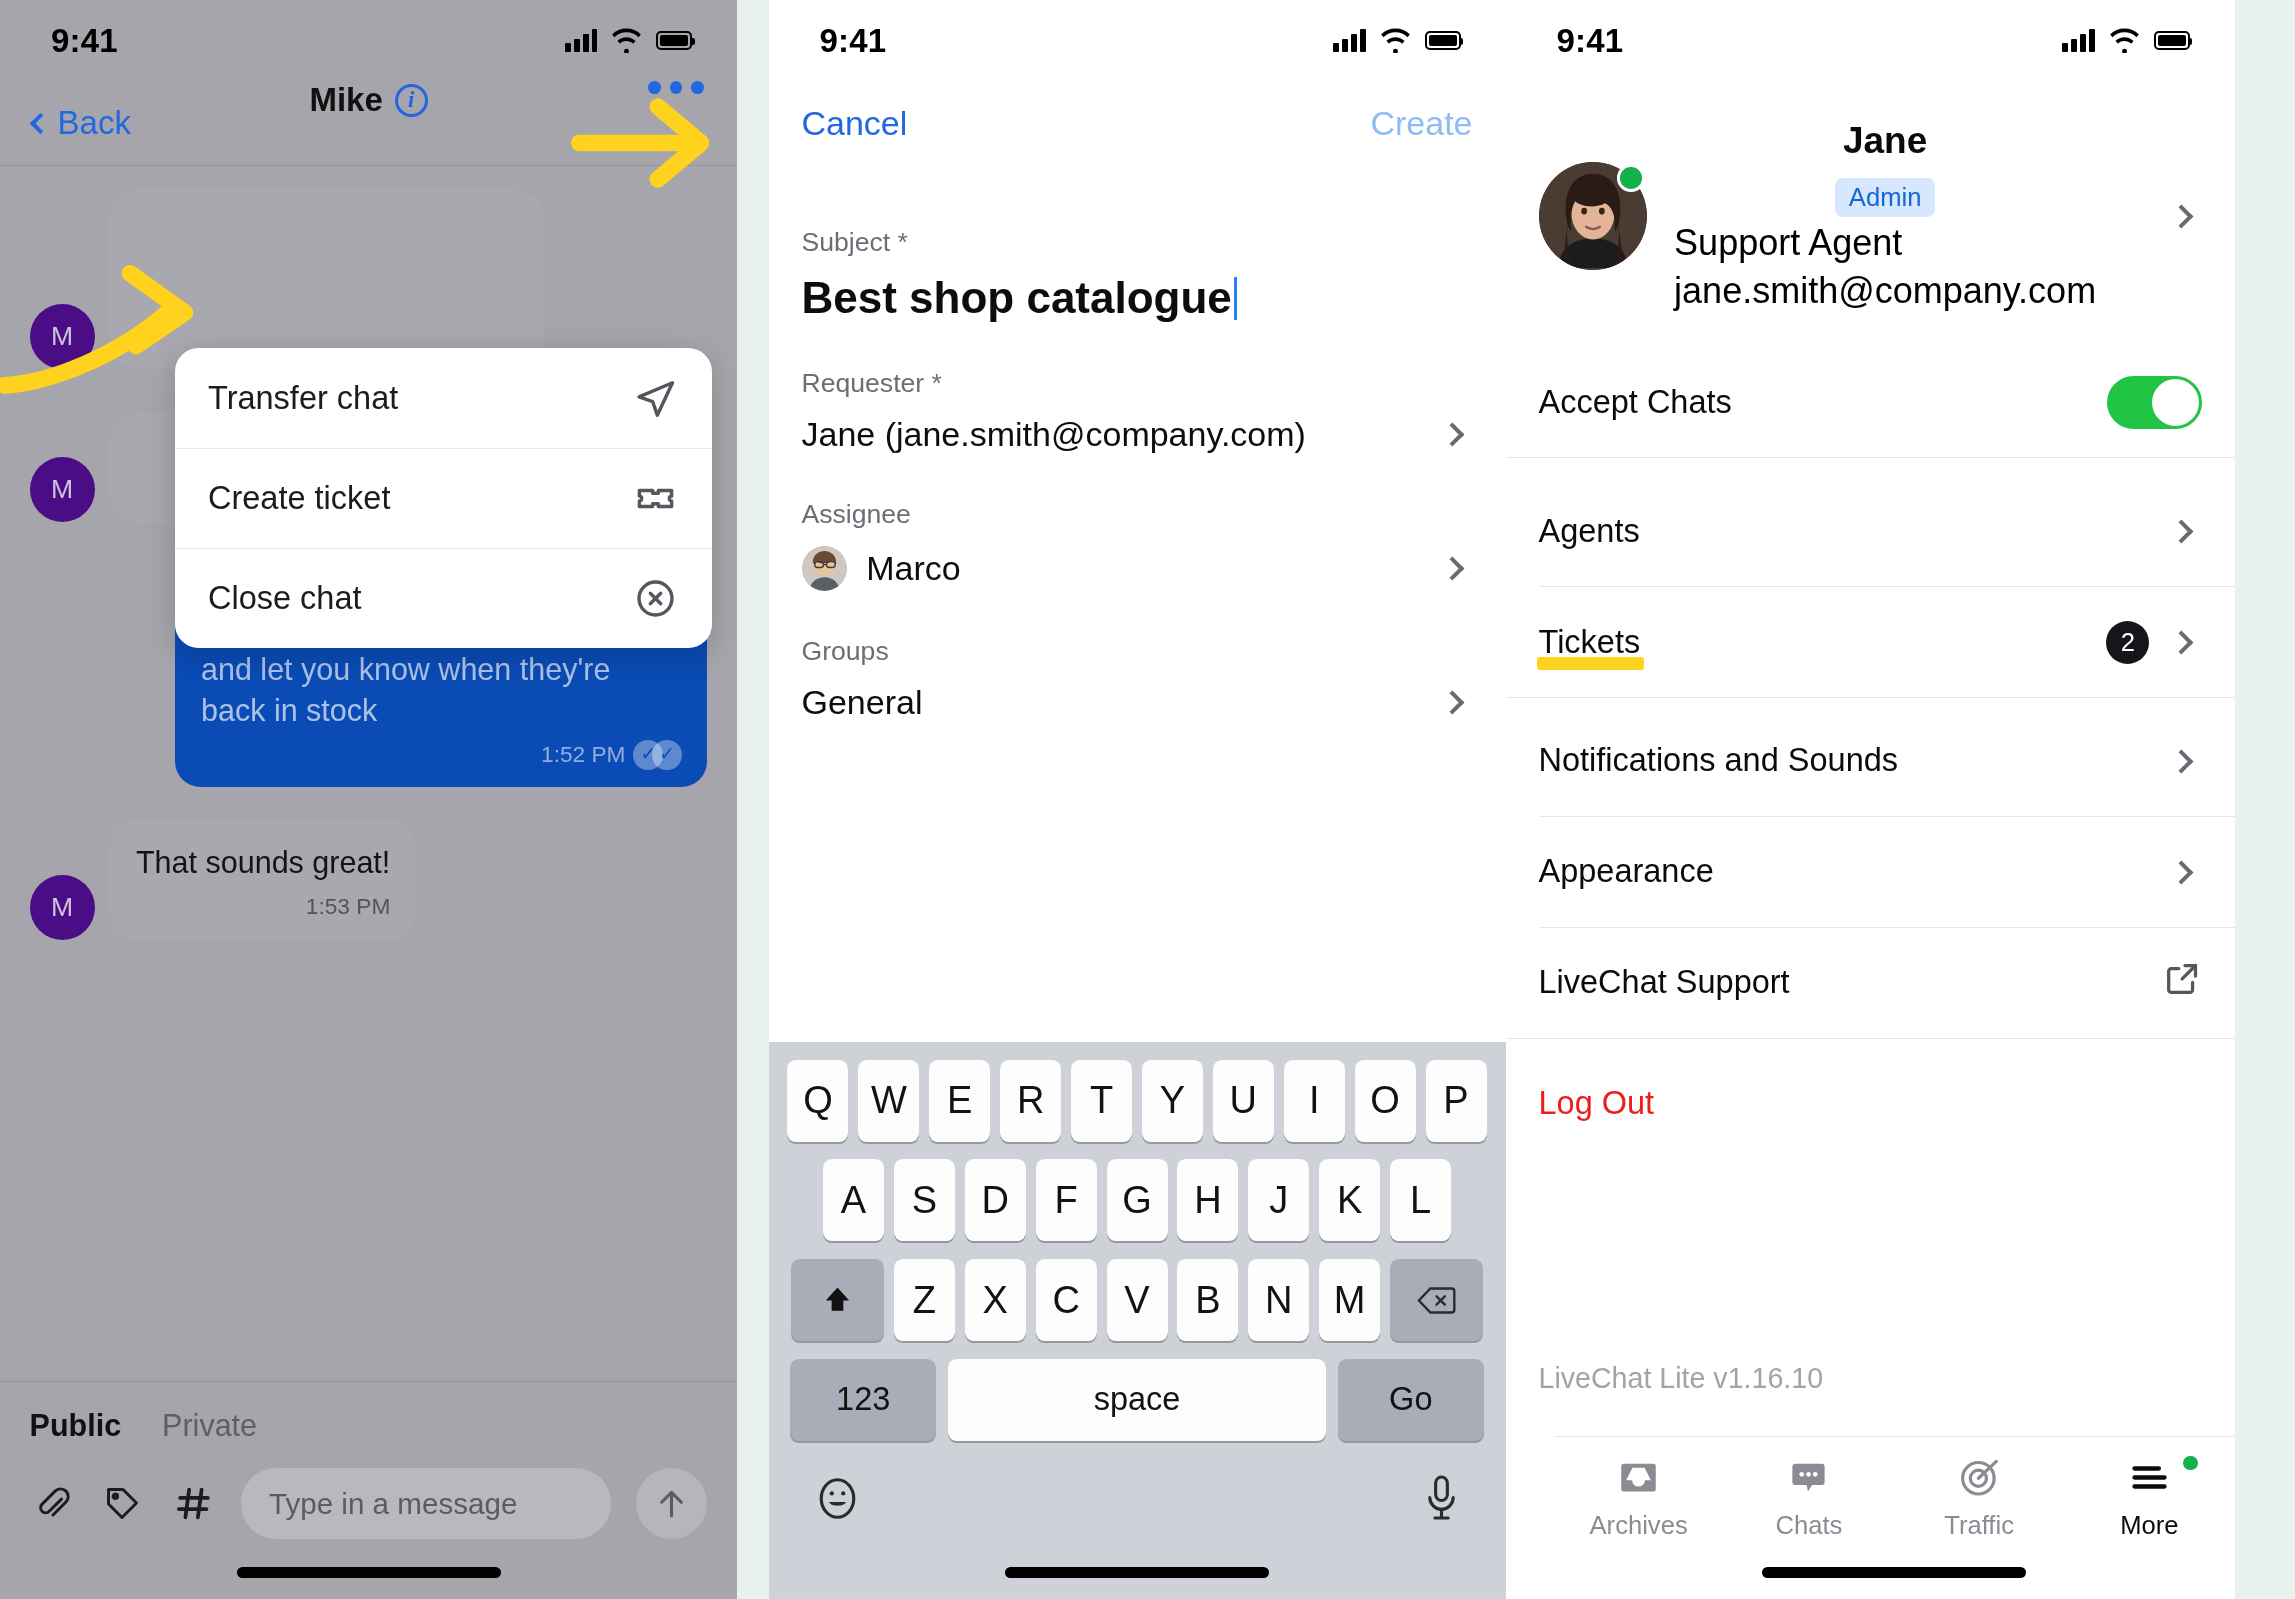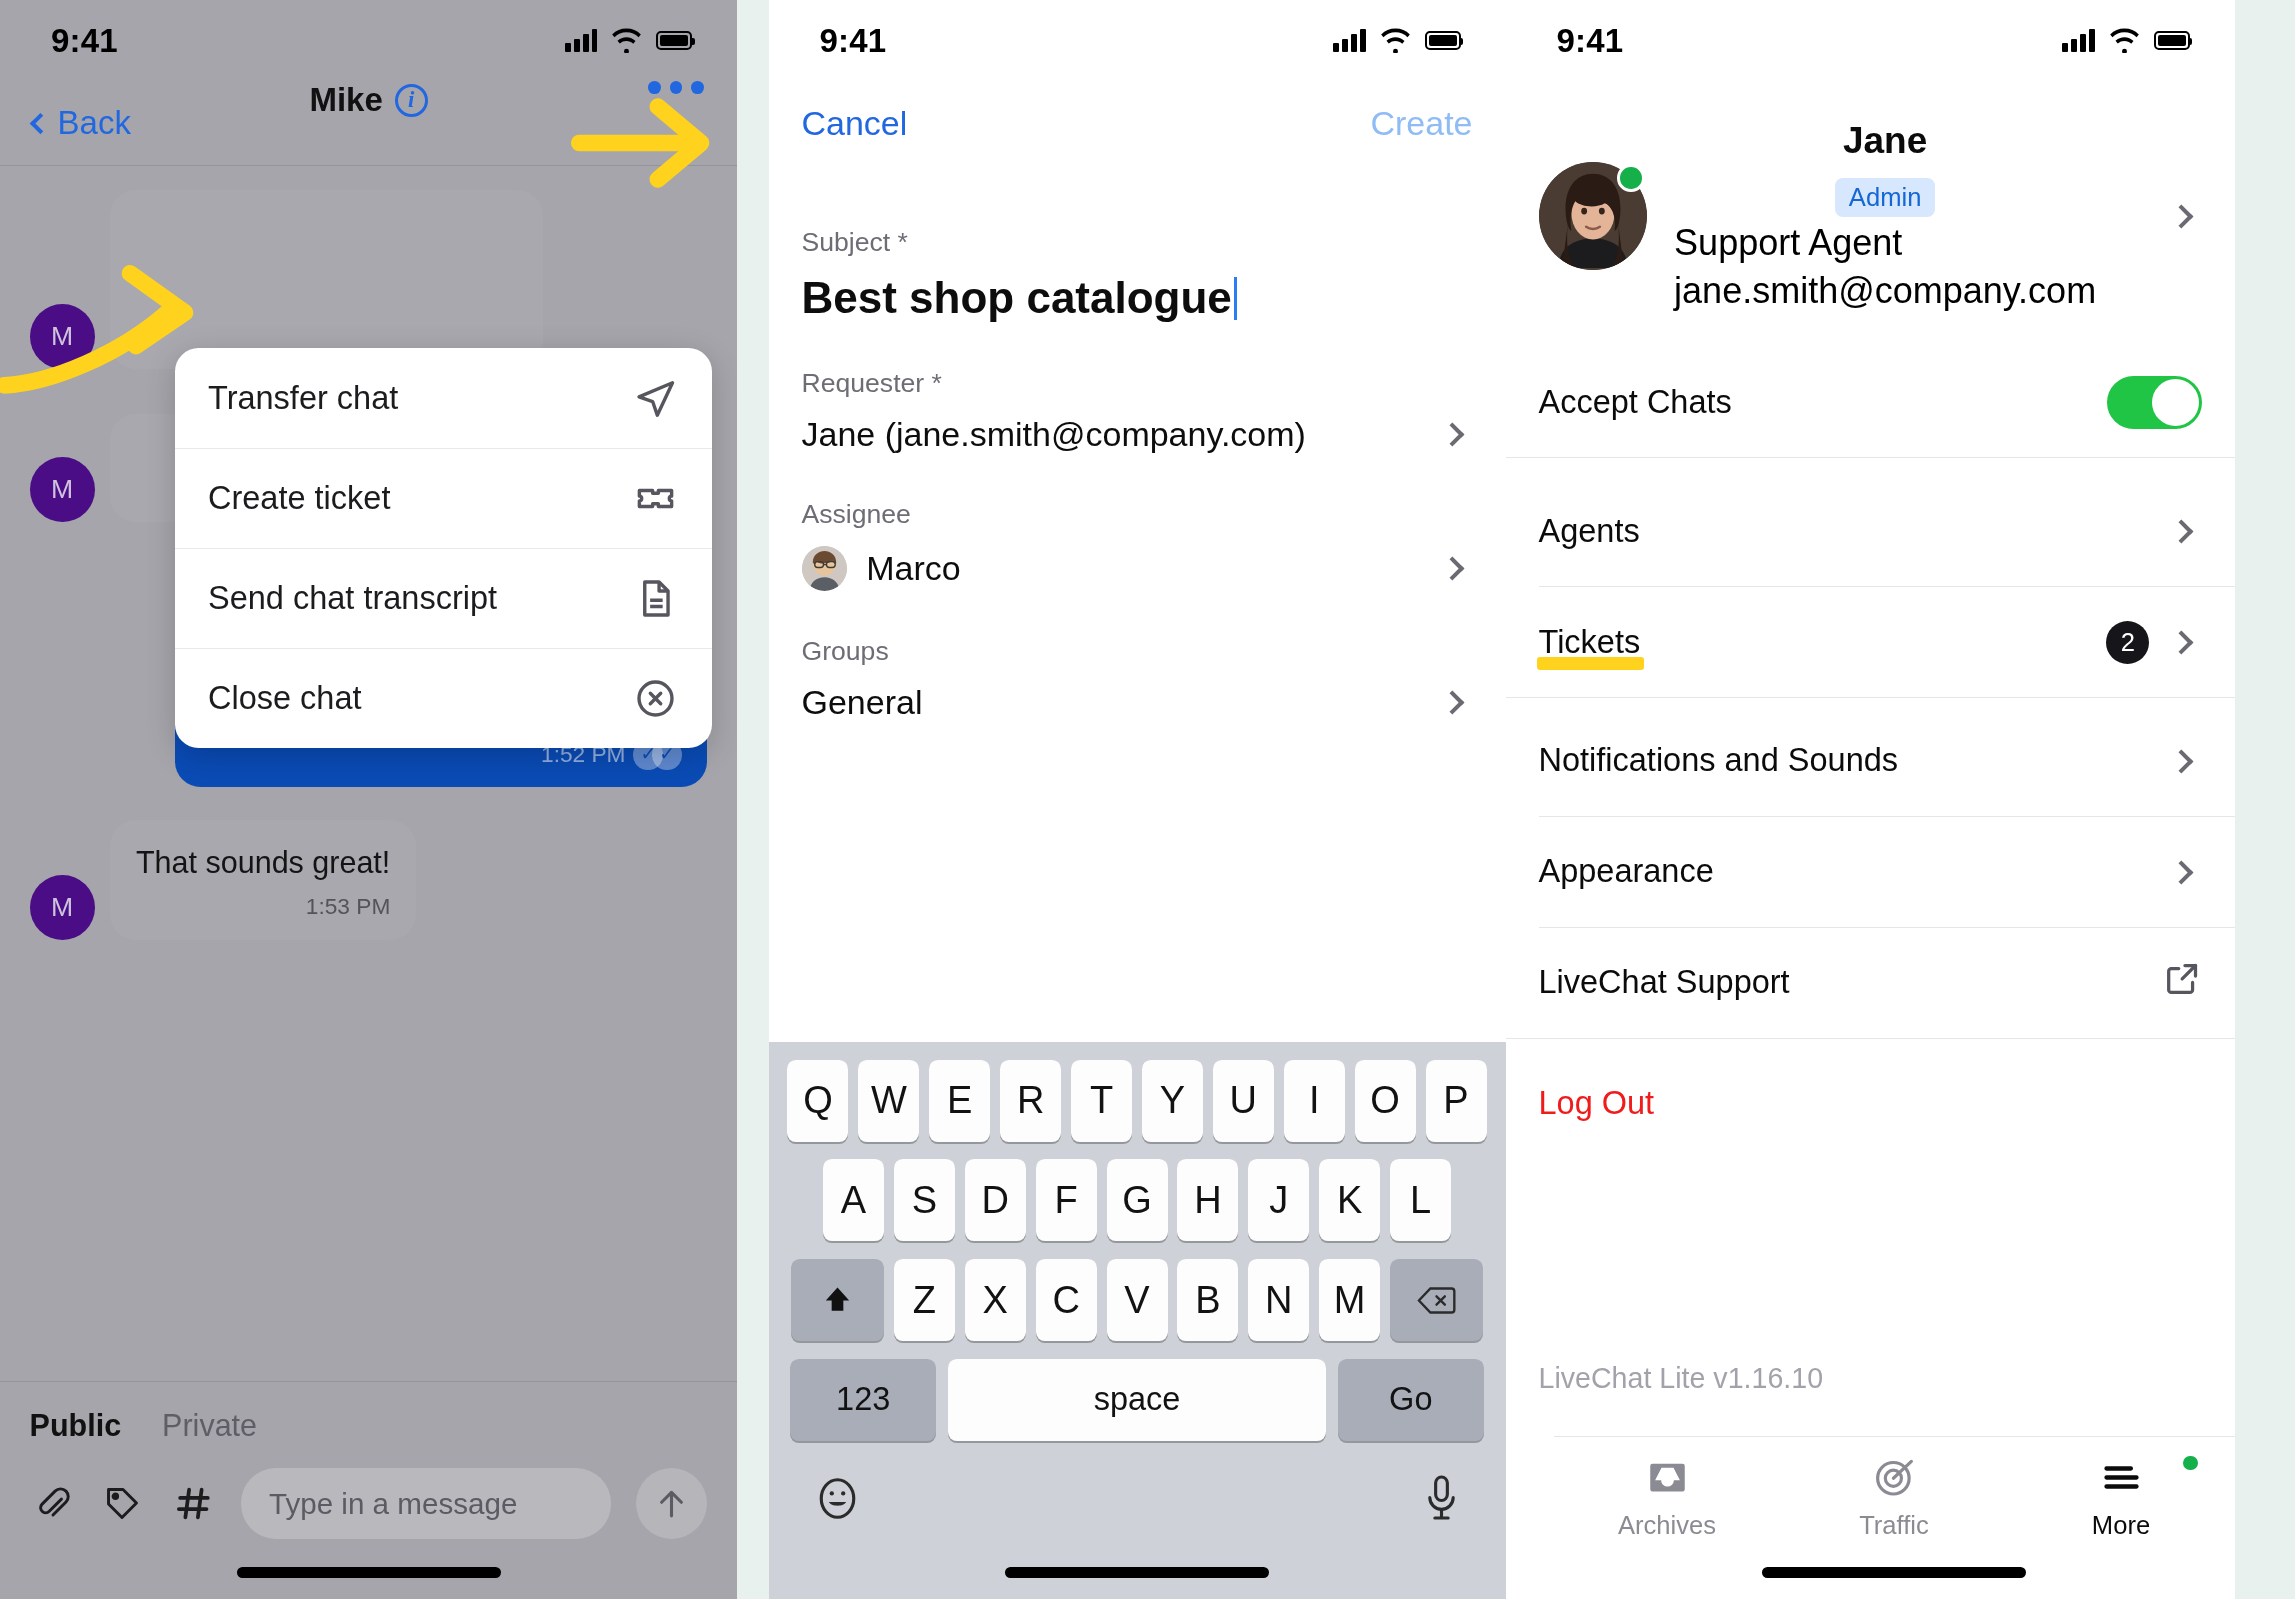--- a/index.html
+++ b/index.html
@@ -228,30 +228,20 @@
         </div>
         <div class="mi">
           <span class="mlabel">Create ticket</span>
           <span class="micon">
             <svg width="43" height="43" viewBox="0 0 24 24" fill="none" stroke="#56565e" stroke-width="1.9" stroke-linejoin="round">
                 <path d="M3 7.5h7.4v1.6h3.2V7.5H21v3.2a1.3 1.3 0 0 0 0 2.6v3.2h-7.4v-1.6h-3.2v1.6H3v-3.2a1.3 1.3 0 0 0 0-2.6z"></path>
               </svg>
           </span>
         </div>
         <div class="mi">
-          <span class="mlabel">Send chat transcript</span>
-          <span class="micon">
-            <svg width="43" height="43" viewBox="0 0 24 24" fill="none" stroke="#56565e" stroke-width="1.9" stroke-linejoin="round">
-                <path d="M6 2.8h8l5 5v13.4H6z"></path>
-                <path d="M14 2.8v5h5"></path>
-                <path d="M9 13h7M9 16.5h7"></path>
-              </svg>
-          </span>
-        </div>
-        <div class="mi">
           <span class="mlabel">Close chat</span>
           <span class="micon">
             <svg width="43" height="43" viewBox="0 0 24 24" fill="none" stroke="#56565e" stroke-width="1.9" stroke-linecap="round">
                 <circle cx="12" cy="12" r="9.2"></circle>
                 <path d="M9.1 9.1l5.8 5.8M14.9 9.1l-5.8 5.8"></path>
               </svg>
           </span>
         </div>
       </div>
     </div>
@@ -569,20 +559,31 @@
       <div class="tb">
         <span class="ic">
           <svg width="45" height="45" viewBox="0 0 24 24" fill="#8b8b93">
               <path d="M4 4.6h16a1.2 1.2 0 0 1 1.2 1.2v12.4A1.2 1.2 0 0 1 20 19.4H4a1.2 1.2 0 0 1-1.2-1.2V5.8A1.2 1.2 0 0 1 4 4.6zm4.8 2.2L5.4 13.4h3.2a3.4 3.4 0 0 0 6.8 0h3.2L15.2 6.8z"></path>
             </svg>
         </span>
         <span>Archives</span>
       </div>
       <div class="tb">
         <span class="ic">
+          <svg width="45" height="45" viewBox="0 0 24 24" fill="#8b8b93">
+              <path d="M5 4.6h14a1.6 1.6 0 0 1 1.6 1.6v8.2A1.6 1.6 0 0 1 19 16h-5.1l-2.2 3.4L11 16H5a1.6 1.6 0 0 1-1.6-1.6V6.2A1.6 1.6 0 0 1 5 4.6z"></path>
+              <circle cx="8.4" cy="10.3" r="1.25" fill="#fff"></circle>
+              <circle cx="12" cy="10.3" r="1.25" fill="#fff"></circle>
+              <circle cx="15.6" cy="10.3" r="1.25" fill="#fff"></circle>
+            </svg>
+        </span>
+        <span>Chats</span>
+      </div>
+      <div class="tb">
+        <span class="ic">
           <svg width="45" height="45" viewBox="0 0 24 24" fill="none" stroke="#8b8b93" stroke-width="1.7" stroke-linecap="round">
               <circle cx="11.4" cy="12.4" r="8.4"></circle>
               <circle cx="11.4" cy="12.4" r="4.3"></circle>
               <path d="M11.4 12.4 21 3.4"></path>
             </svg>
         </span>
         <span>Traffic</span>
       </div>
       <div class="tb on">
         <span class="ic">

